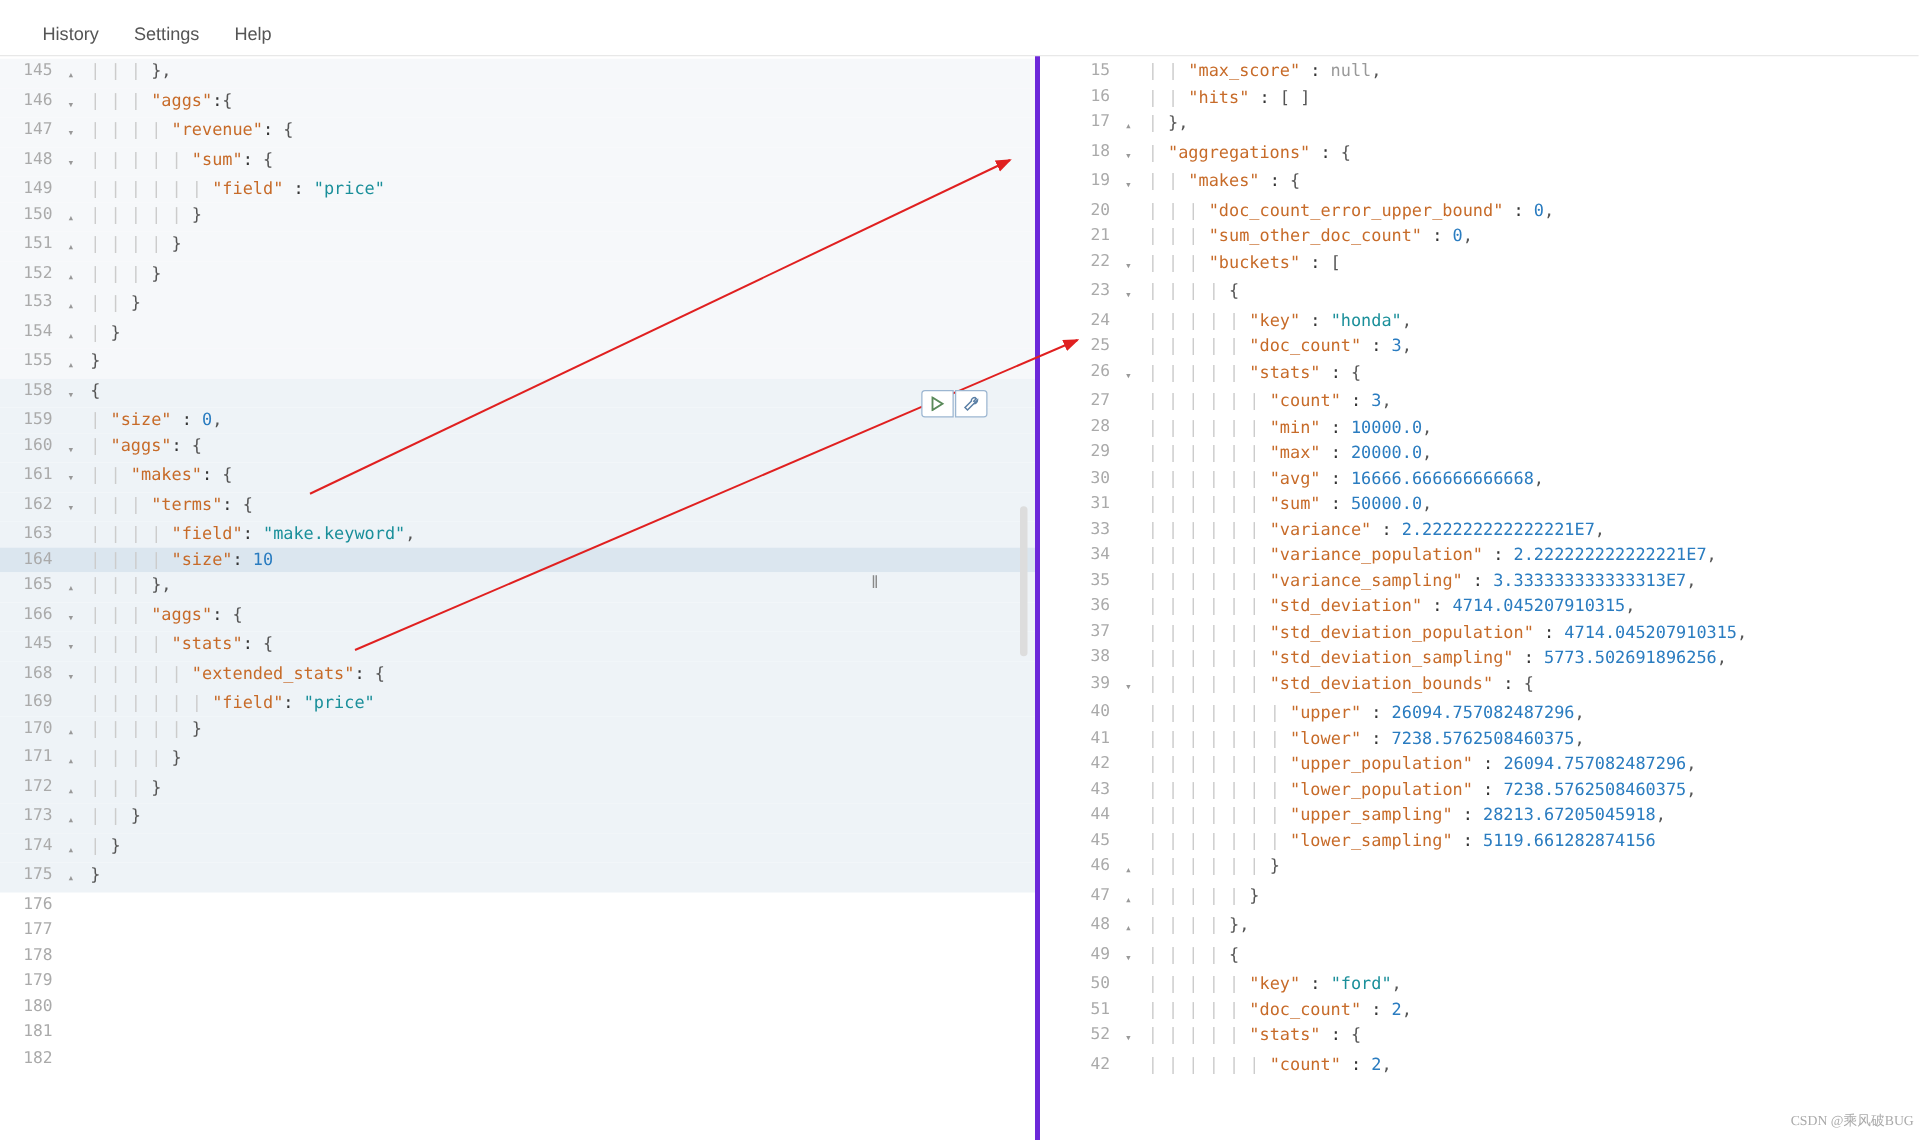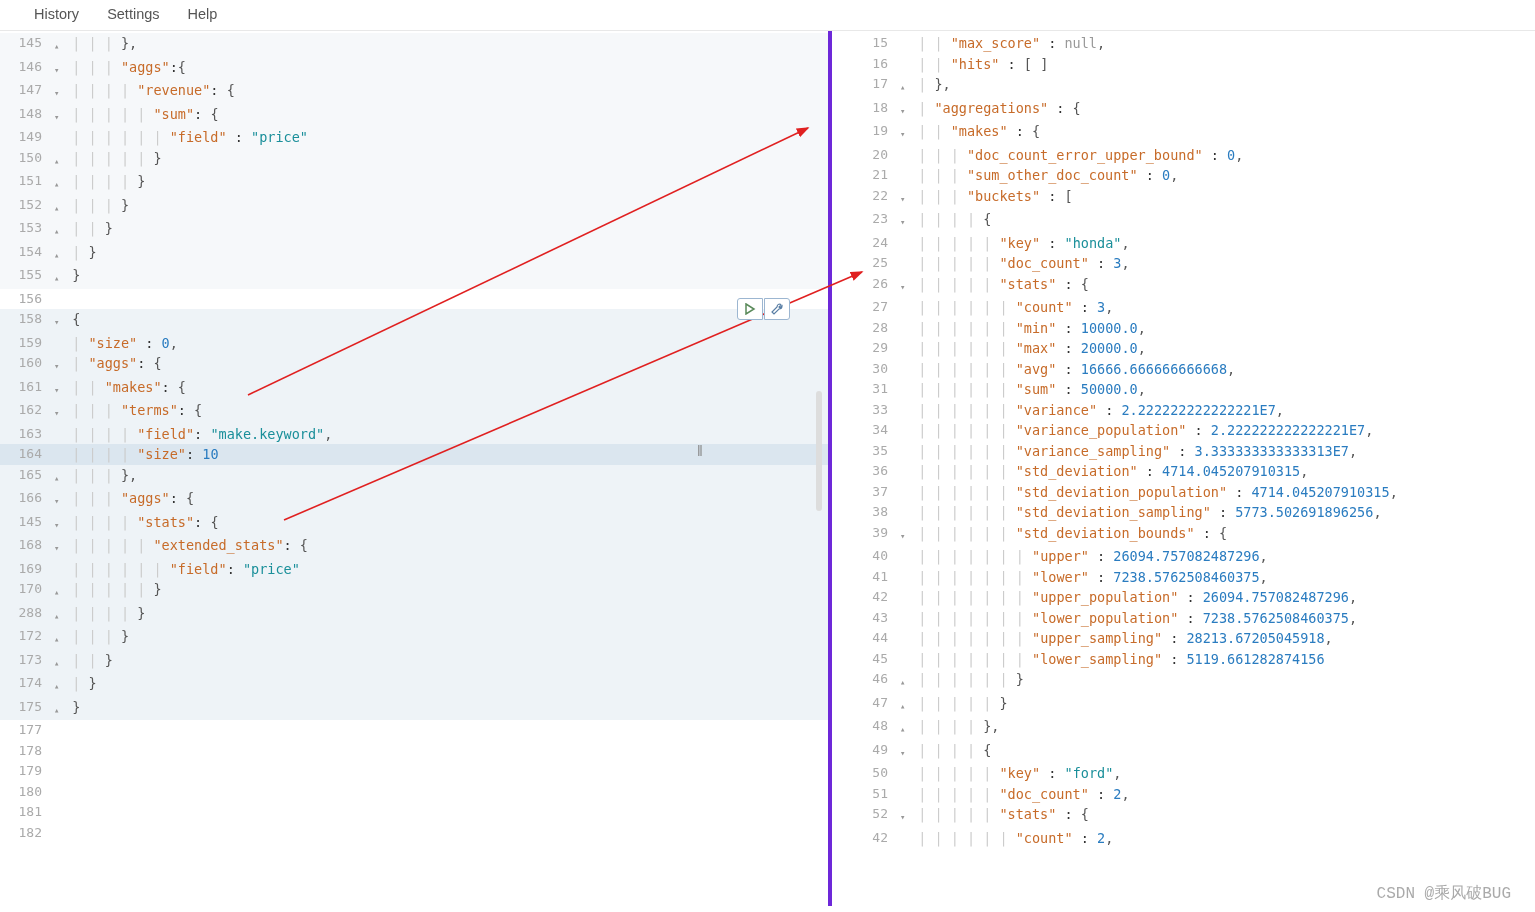--- a/index.html
+++ b/index.html
@@ -1,17 +1,17 @@
 <!DOCTYPE html>
 <html><head>
 <meta charset="utf-8">
 <style>
 *{box-sizing:border-box;margin:0;padding:0}
 body{font-family:"Segoe UI",Arial,sans-serif;font-size:13px;background:#fff;color:#333;overflow:hidden;width:1535px;height:912px;position:relative}
-.menubar{display:flex;padding:6px 20px 8px 34px;border-bottom:1px solid #e8e8e8;gap:28px;font-size:14.5px;color:#555}
+.menubar{display:flex;padding:20px 20px 8px 34px;border-bottom:1px solid #e8e8e8;gap:28px;font-size:14.5px;color:#555}
 .menubar span{cursor:pointer}
 .main{display:flex;height:875px;position:relative}
 .panel{position:relative}
 .left{width:832px;border-right:4px solid #6d28d9}
 .right{flex:1;padding-left:14px}
 .gutter{display:inline-block;width:48px;text-align:right;color:#aaa;font-family:Consolas,Menlo,monospace;font-size:13px;padding-right:10px;user-select:none;vertical-align:top}
 .fold{display:inline-block;width:10px;color:#999;font-size:9px;margin-left:2px;vertical-align:top;padding-top:3px}
 .codeline{font-family:Consolas,Menlo,monospace;font-size:13.5px;line-height:20.5px;white-space:pre;padding-left:4px}
 .codeline.hl{background:#eef3f7}
 .codeline.hl2{background:#dbe6ef}
@@ -23,21 +23,21 @@
 .null{color:#999}
 .method{color:#a94a66;font-weight:500}
 .url{color:#888}
 .indent{color:#ccc}
 .actions{position:absolute;right:38px;top:267px;display:flex;gap:1px;z-index:10}
 .btn{width:26px;height:22px;border:1px solid #9cb6d1;background:#fff;display:flex;align-items:center;justify-content:center;color:#5a7fa5}
 .btn:first-child{border-radius:3px 0 0 3px}
 .btn:last-child{border-radius:0 3px 3px 0}
 .divider{position:absolute;left:696px;top:390px;width:8px;height:60px;display:flex;align-items:center;justify-content:center;color:#888;font-size:14px;cursor:col-resize;z-index:10}
 .scroll{position:absolute;right:6px;top:360px;width:6px;height:120px;background:#ddd;border-radius:3px}
-.watermark{position:absolute;right:24px;bottom:8px;color:#aaa;font-size:16px;font-family:Liberation Mono, monospace}
+.watermark{position:absolute;right:4px;bottom:8px;color:#aaa;font-size:11px;font-family:Liberation Serif, serif}
 svg.arrows{position:absolute;top:0;left:0;pointer-events:none;z-index:5}
 .code-area{padding-top:2px}
 </style>
 </head>
 <body>
 
 <div class="menubar">
   <span>History</span>
   <span>Settings</span>
   <span>Help</span>
@@ -63,39 +63,39 @@
         <div class="codeline block"><span class="gutter">146</span><span class="fold">▾</span> <span class="indent">| </span><span class="indent">| </span><span class="indent">| </span><span class="k">"aggs"</span>:<span class="p">{</span></div>
         <div class="codeline block"><span class="gutter">147</span><span class="fold">▾</span> <span class="indent">| </span><span class="indent">| </span><span class="indent">| </span><span class="indent">| </span><span class="k">"revenue"</span>: <span class="p">{</span></div>
         <div class="codeline block"><span class="gutter">148</span><span class="fold">▾</span> <span class="indent">| </span><span class="indent">| </span><span class="indent">| </span><span class="indent">| </span><span class="indent">| </span><span class="k">"sum"</span>: <span class="p">{</span></div>
         <div class="codeline block"><span class="gutter">149</span><span class="fold"></span> <span class="indent">| </span><span class="indent">| </span><span class="indent">| </span><span class="indent">| </span><span class="indent">| </span><span class="indent">| </span><span class="k">"field"</span> : <span class="s">"price"</span></div>
         <div class="codeline block"><span class="gutter">150</span><span class="fold">▴</span> <span class="indent">| </span><span class="indent">| </span><span class="indent">| </span><span class="indent">| </span><span class="indent">| </span><span class="p">}</span></div>
         <div class="codeline block"><span class="gutter">151</span><span class="fold">▴</span> <span class="indent">| </span><span class="indent">| </span><span class="indent">| </span><span class="indent">| </span><span class="p">}</span></div>
         <div class="codeline block"><span class="gutter">152</span><span class="fold">▴</span> <span class="indent">| </span><span class="indent">| </span><span class="indent">| </span><span class="p">}</span></div>
         <div class="codeline block"><span class="gutter">153</span><span class="fold">▴</span> <span class="indent">| </span><span class="indent">| </span><span class="p">}</span></div>
         <div class="codeline block"><span class="gutter">154</span><span class="fold">▴</span> <span class="indent">| </span><span class="p">}</span></div>
         <div class="codeline block"><span class="gutter">155</span><span class="fold">▴</span> <span class="p">}</span></div>
-        <div class="codeline"><span class="gutter">156</span><span class="fold"></span> </div>
         <div class="codeline hl"><span class="gutter">158</span><span class="fold">▾</span> <span class="p">{</span></div>
         <div class="codeline hl"><span class="gutter">159</span><span class="fold"></span> <span class="indent">| </span><span class="k">"size"</span> : <span class="num">0</span><span class="p">,</span></div>
         <div class="codeline hl"><span class="gutter">160</span><span class="fold">▾</span> <span class="indent">| </span><span class="k">"aggs"</span>: <span class="p">{</span></div>
         <div class="codeline hl"><span class="gutter">161</span><span class="fold">▾</span> <span class="indent">| </span><span class="indent">| </span><span class="k">"makes"</span>: <span class="p">{</span></div>
         <div class="codeline hl"><span class="gutter">162</span><span class="fold">▾</span> <span class="indent">| </span><span class="indent">| </span><span class="indent">| </span><span class="k">"terms"</span>: <span class="p">{</span></div>
         <div class="codeline hl"><span class="gutter">163</span><span class="fold"></span> <span class="indent">| </span><span class="indent">| </span><span class="indent">| </span><span class="indent">| </span><span class="k">"field"</span>: <span class="s">"make.keyword"</span><span class="p">,</span></div>
         <div class="codeline hl2"><span class="gutter">164</span><span class="fold"></span> <span class="indent">| </span><span class="indent">| </span><span class="indent">| </span><span class="indent">| </span><span class="k">"size"</span>: <span class="num">10</span></div>
         <div class="codeline hl"><span class="gutter">165</span><span class="fold">▴</span> <span class="indent">| </span><span class="indent">| </span><span class="indent">| </span><span class="p">}</span><span class="p">,</span></div>
         <div class="codeline hl"><span class="gutter">166</span><span class="fold">▾</span> <span class="indent">| </span><span class="indent">| </span><span class="indent">| </span><span class="k">"aggs"</span>: <span class="p">{</span></div>
         <div class="codeline hl"><span class="gutter">145</span><span class="fold">▾</span> <span class="indent">| </span><span class="indent">| </span><span class="indent">| </span><span class="indent">| </span><span class="k">"stats"</span>: <span class="p">{</span></div>
         <div class="codeline hl"><span class="gutter">168</span><span class="fold">▾</span> <span class="indent">| </span><span class="indent">| </span><span class="indent">| </span><span class="indent">| </span><span class="indent">| </span><span class="k">"extended_stats"</span>: <span class="p">{</span></div>
         <div class="codeline hl"><span class="gutter">169</span><span class="fold"></span> <span class="indent">| </span><span class="indent">| </span><span class="indent">| </span><span class="indent">| </span><span class="indent">| </span><span class="indent">| </span><span class="k">"field"</span>: <span class="s">"price"</span></div>
         <div class="codeline hl"><span class="gutter">170</span><span class="fold">▴</span> <span class="indent">| </span><span class="indent">| </span><span class="indent">| </span><span class="indent">| </span><span class="indent">| </span><span class="p">}</span></div>
-        <div class="codeline hl"><span class="gutter">288</span><span class="fold">▴</span> <span class="indent">| </span><span class="indent">| </span><span class="indent">| </span><span class="indent">| </span><span class="p">}</span></div>
+        <div class="codeline hl"><span class="gutter">171</span><span class="fold">▴</span> <span class="indent">| </span><span class="indent">| </span><span class="indent">| </span><span class="indent">| </span><span class="p">}</span></div>
         <div class="codeline hl"><span class="gutter">172</span><span class="fold">▴</span> <span class="indent">| </span><span class="indent">| </span><span class="indent">| </span><span class="p">}</span></div>
         <div class="codeline hl"><span class="gutter">173</span><span class="fold">▴</span> <span class="indent">| </span><span class="indent">| </span><span class="p">}</span></div>
         <div class="codeline hl"><span class="gutter">174</span><span class="fold">▴</span> <span class="indent">| </span><span class="p">}</span></div>
         <div class="codeline hl"><span class="gutter">175</span><span class="fold">▴</span> <span class="p">}</span></div>
+        <div class="codeline"><span class="gutter">176</span><span class="fold"></span> </div>
         <div class="codeline"><span class="gutter">177</span><span class="fold"></span> </div>
         <div class="codeline"><span class="gutter">178</span><span class="fold"></span> </div>
         <div class="codeline"><span class="gutter">179</span><span class="fold"></span> </div>
         <div class="codeline"><span class="gutter">180</span><span class="fold"></span> </div>
         <div class="codeline"><span class="gutter">181</span><span class="fold"></span> </div>
         <div class="codeline"><span class="gutter">182</span><span class="fold"></span> </div>
       </div>
   </div>
   <div class="divider">‖</div>
   <div class="panel right">

